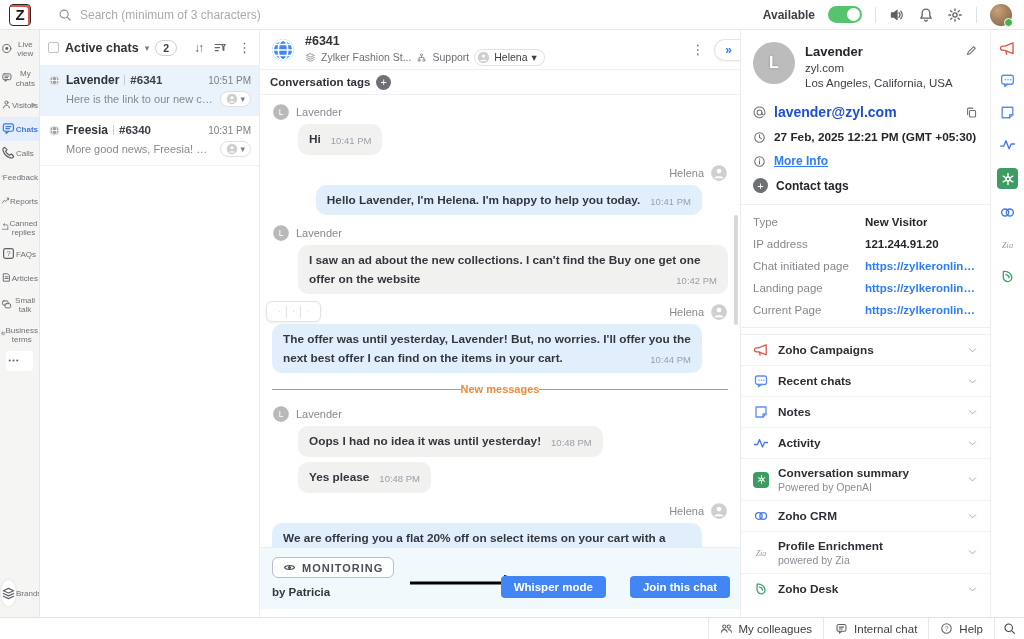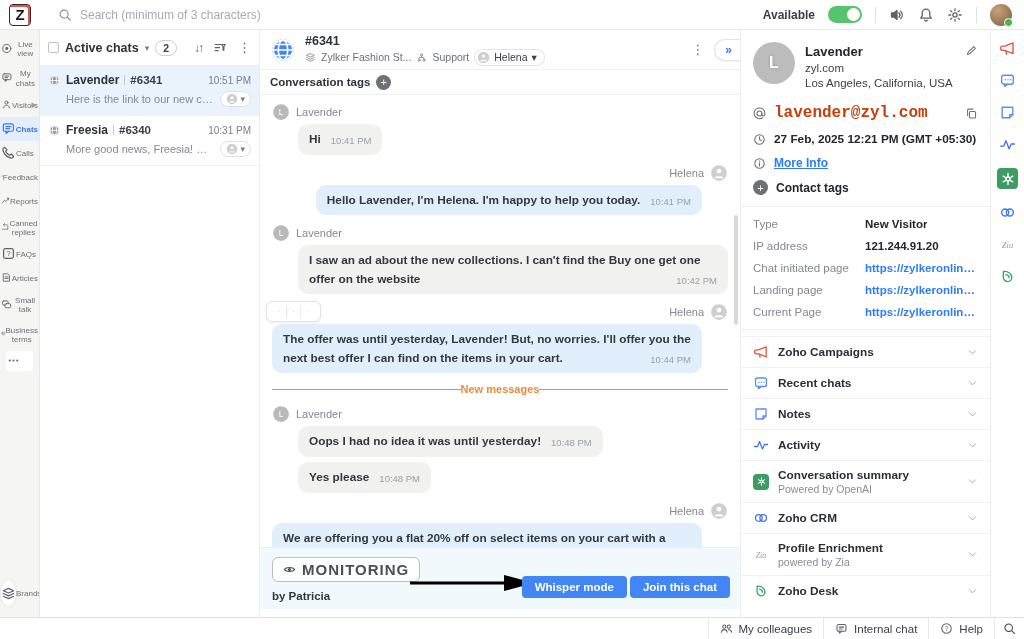--- a/index.html
+++ b/index.html
@@ -97,38 +97,38 @@
   .msg-toolbar { position:absolute; top:-23px; left:-6px; background:#fff; border:1px solid #e4e4e4; border-radius:6px; display:flex; align-items:center; padding:3px 6px; gap:0; box-shadow:0 1px 3px rgba(0,0,0,.07); }
   .msg-toolbar .ic { width:13px; height:13px; color:#5f6368; cursor:pointer; padding:0 6px; }
   .msg-toolbar .tsep { width:1px; height:12px; background:#e4e4e4; }
   .nm-divider { display:flex; align-items:center; gap:0; margin:10px 0 10px; }
   .nm-divider .line { flex:1; height:1px; background:#ef8a3c; }
   .nm-divider .txt { font-size:11px; font-weight:bold; color:#ef8a3c; }
 
   .monitor-footer { margin:0 0 8px 0; background:#f2f9fd; border-top:1px solid #e3eef5; height:62px; position:relative; padding:9px 12px; }
   .mon-badge { display:inline-flex; align-items:center; gap:6px; border:1px solid #b9bfc7; border-radius:6px; padding:3px 10px; background:#fdfefe; }
   .mon-badge .ic { width:13px; height:13px; color:#4a4f57; }
-  .mon-badge span { font-size:15px; font-weight:bold; letter-spacing:1px; color:#4a4f57; }
+  .mon-badge span { font-size:11px; font-weight:bold; letter-spacing:1px; color:#4a4f57; }
   .mon-by { font-size:11.5px; font-weight:bold; color:#33373d; margin-top:8px; }
-  .mon-buttons { position:absolute; right:10px; bottom:11px; display:flex; gap:3px;border-radius:7px; }
+  .mon-buttons { position:absolute; right:10px; bottom:11px; display:flex; gap:24px;border-radius:7px; }
   .btn-blue { background:#4285f4; color:#fff; border:none; border-radius:4px; font-size:11.5px; font-weight:bold; padding:5px 13px; cursor:pointer; font-family:"Liberation Sans", sans-serif; }
   .arrow-annot { position:absolute; left:148px; bottom:16px; width:128px; height:20px; }
 
   
   .rightpanel { width:250px; border-left:1px solid #ececec; background:#fff; overflow:hidden; font-size:12px; }
   .vp-header { display:flex; gap:10px; padding:12px 10px 10px 12px; position:relative; }
   .vp-avatar { width:42px; height:42px; border-radius:50%; background:#bcbcbc; position:relative; flex:none; }
   .vp-avatar::after { content:"L"; position:absolute; inset:0; display:flex; align-items:center; justify-content:center; color:#fff; font-size:16px; font-weight:bold; text-shadow:0 0 3px #8f8f8f; }
   .vp-name { font-size:13px; font-weight:bold; color:#23262b; margin-bottom:3px; margin-top:2px; }
   .vp-site { font-size:11.5px; color:#3c4046; margin-bottom:3px; }
   .vp-loc { font-size:11.5px; color:#3c4046; }
   .vp-edit { position:absolute; right:12px; top:14px; width:13px; height:13px; color:#6d7176; cursor:pointer; }
   .vp-row { display:flex; align-items:center; gap:8px; padding:5px 12px; }
   .vp-row .ic { width:13px; height:13px; color:#6d7176; flex:none; }
-  .vp-email { color:#c2410c; font-weight:bold; font-size:16px; flex:1; cursor:pointer;font-family:Liberation Mono, monospace; }
+  .vp-email { color:#1d4ed8; font-weight:bold; font-size:14px; flex:1; cursor:pointer; }
   .copy-ic { width:13px; height:13px; color:#8b8f94; cursor:pointer; }
   .vp-time { font-weight:bold; color:#23262b; font-size:11.8px; }
   .vp-moreinfo { color:#2e7cf6; font-weight:bold; text-decoration:underline; cursor:pointer; font-size:12px; }
   .vp-ctags { font-weight:bold; color:#23262b; font-size:12px; cursor:pointer; }
   .dark-plus { width:15px; height:15px; border-radius:50%; background:#6d7176; color:#fff; display:flex; align-items:center; justify-content:center; font-size:11px; flex:none; cursor:pointer; }
   .vp-div { height:1px; background:#efefef; margin:6px 0; }
   .field-row { display:flex; align-items:center; padding:4px 12px; min-height:22px; }
   .f-label { width:112px; flex:none; color:#85898e; font-size:11.5px; }
   .f-value { font-weight:bold; color:#23262b; font-size:11.5px; white-space:nowrap; overflow:hidden; text-overflow:ellipsis; }
   .f-value.link { color:#2e7cf6; cursor:pointer; }

